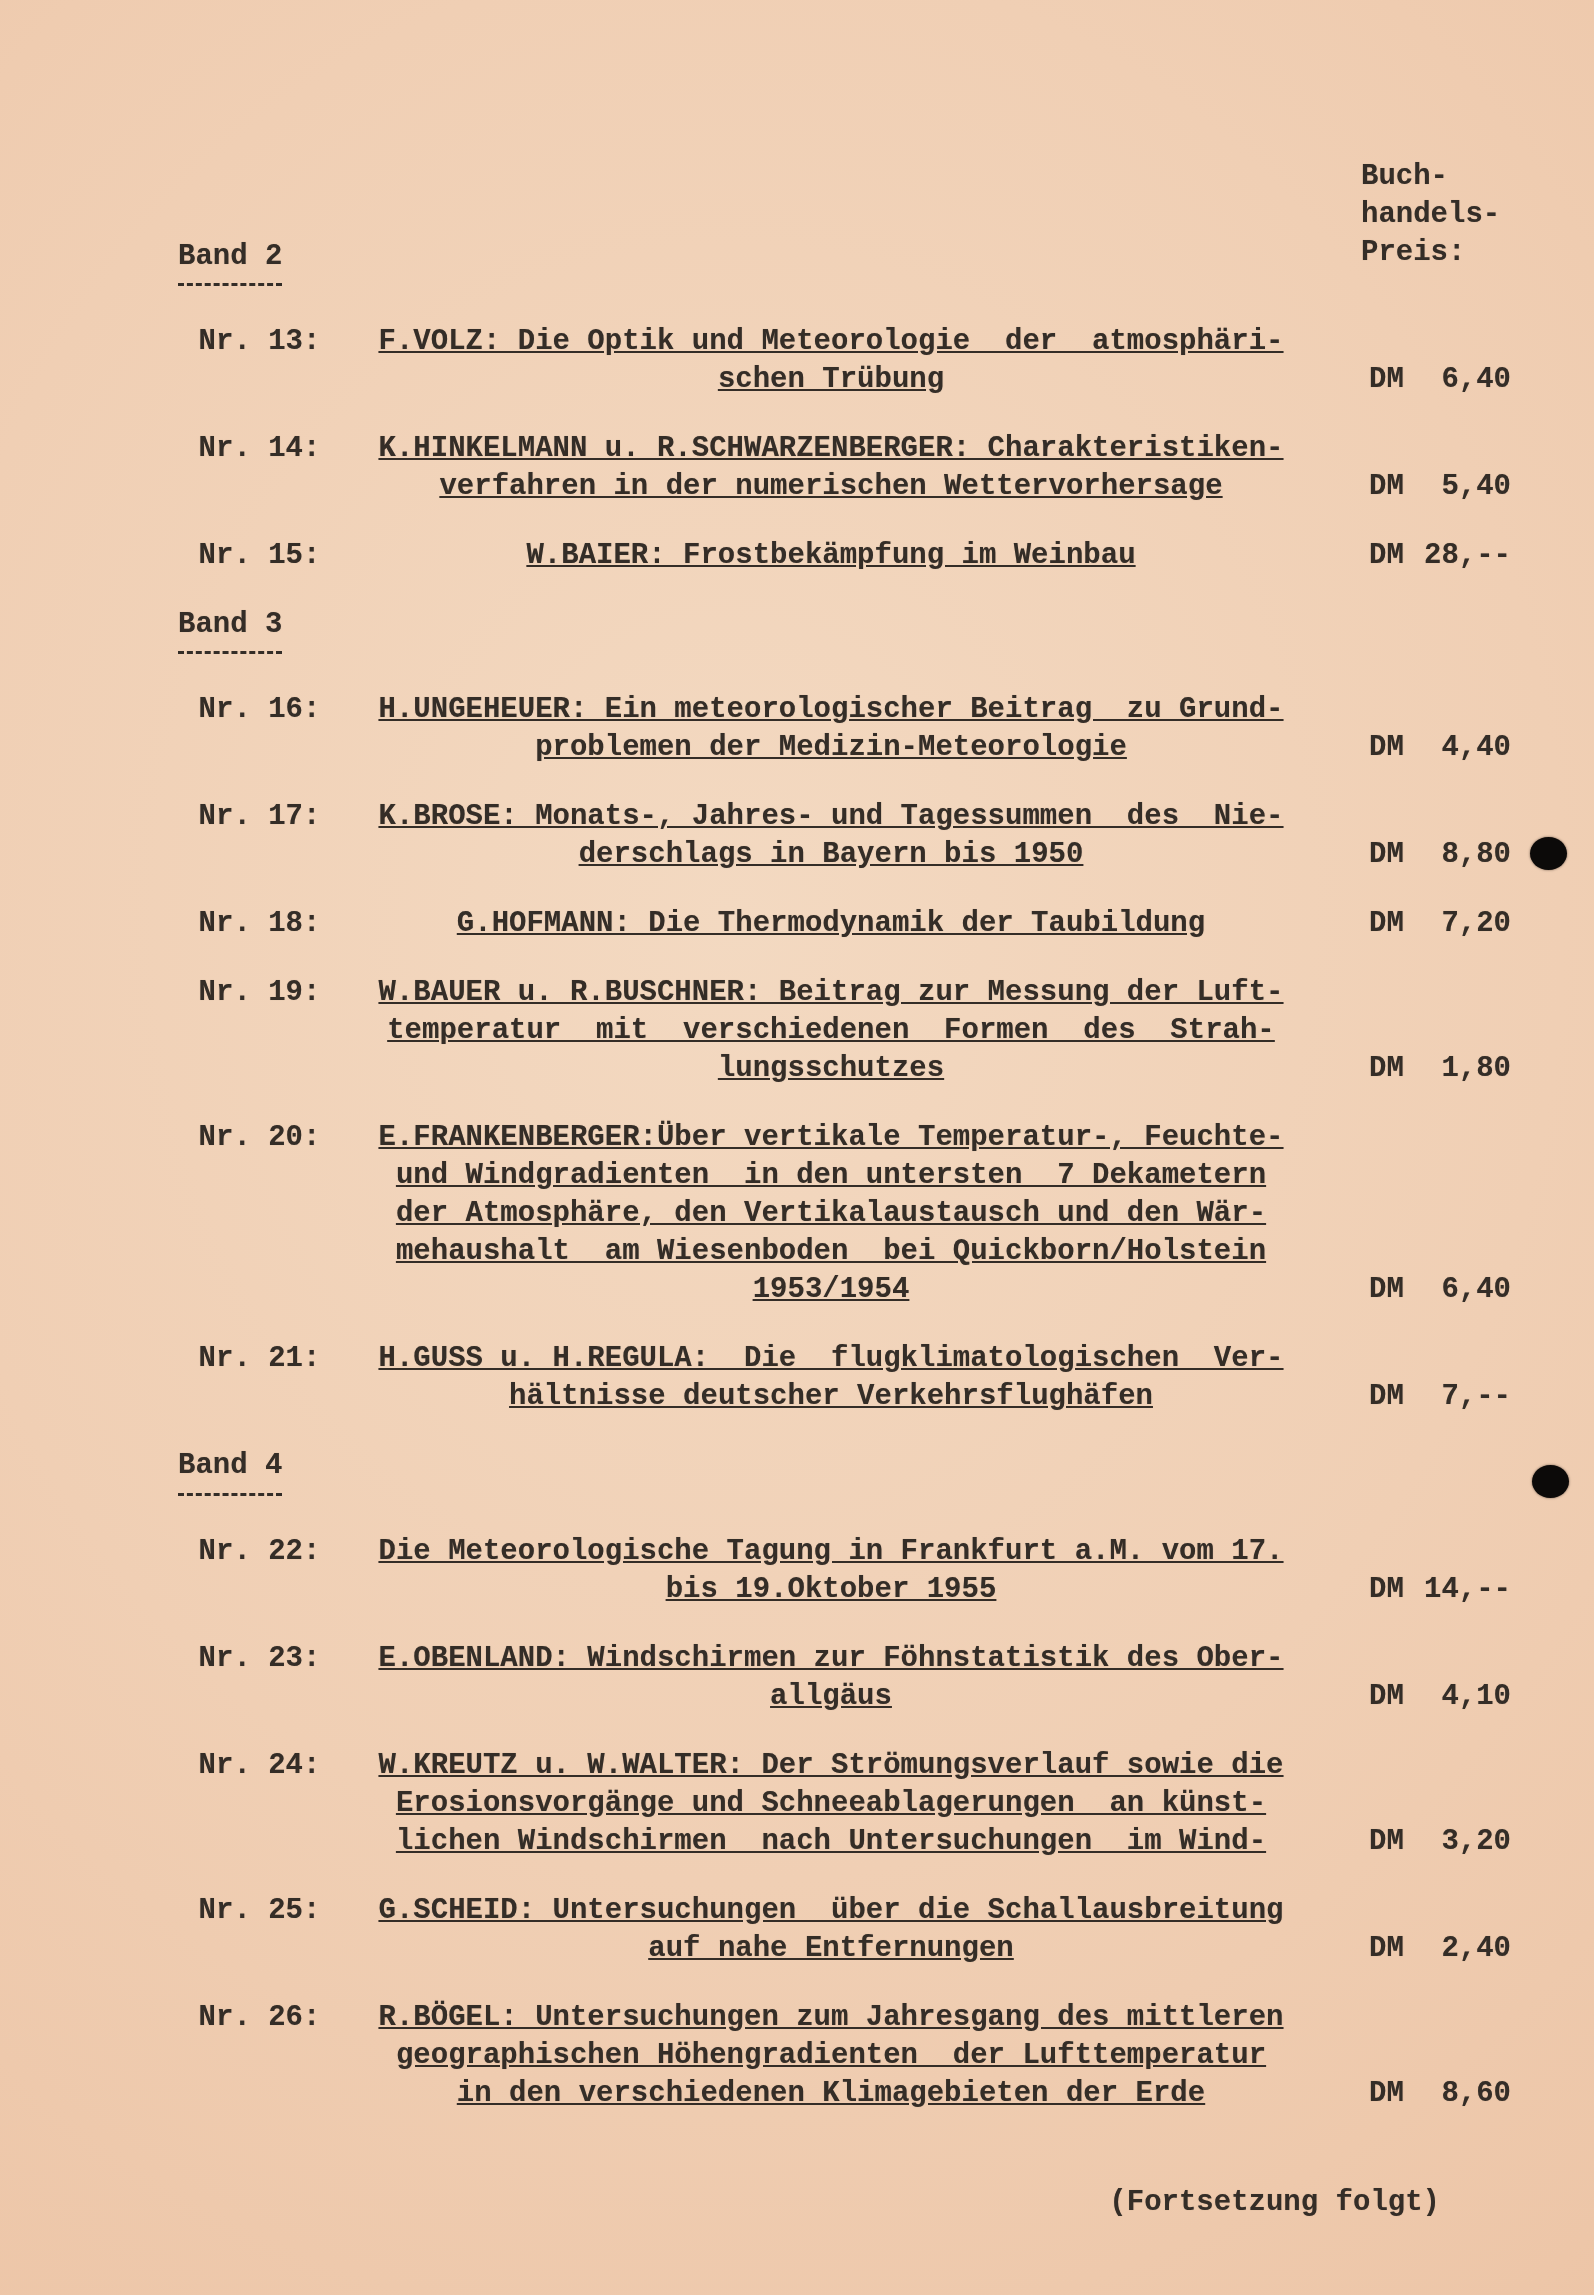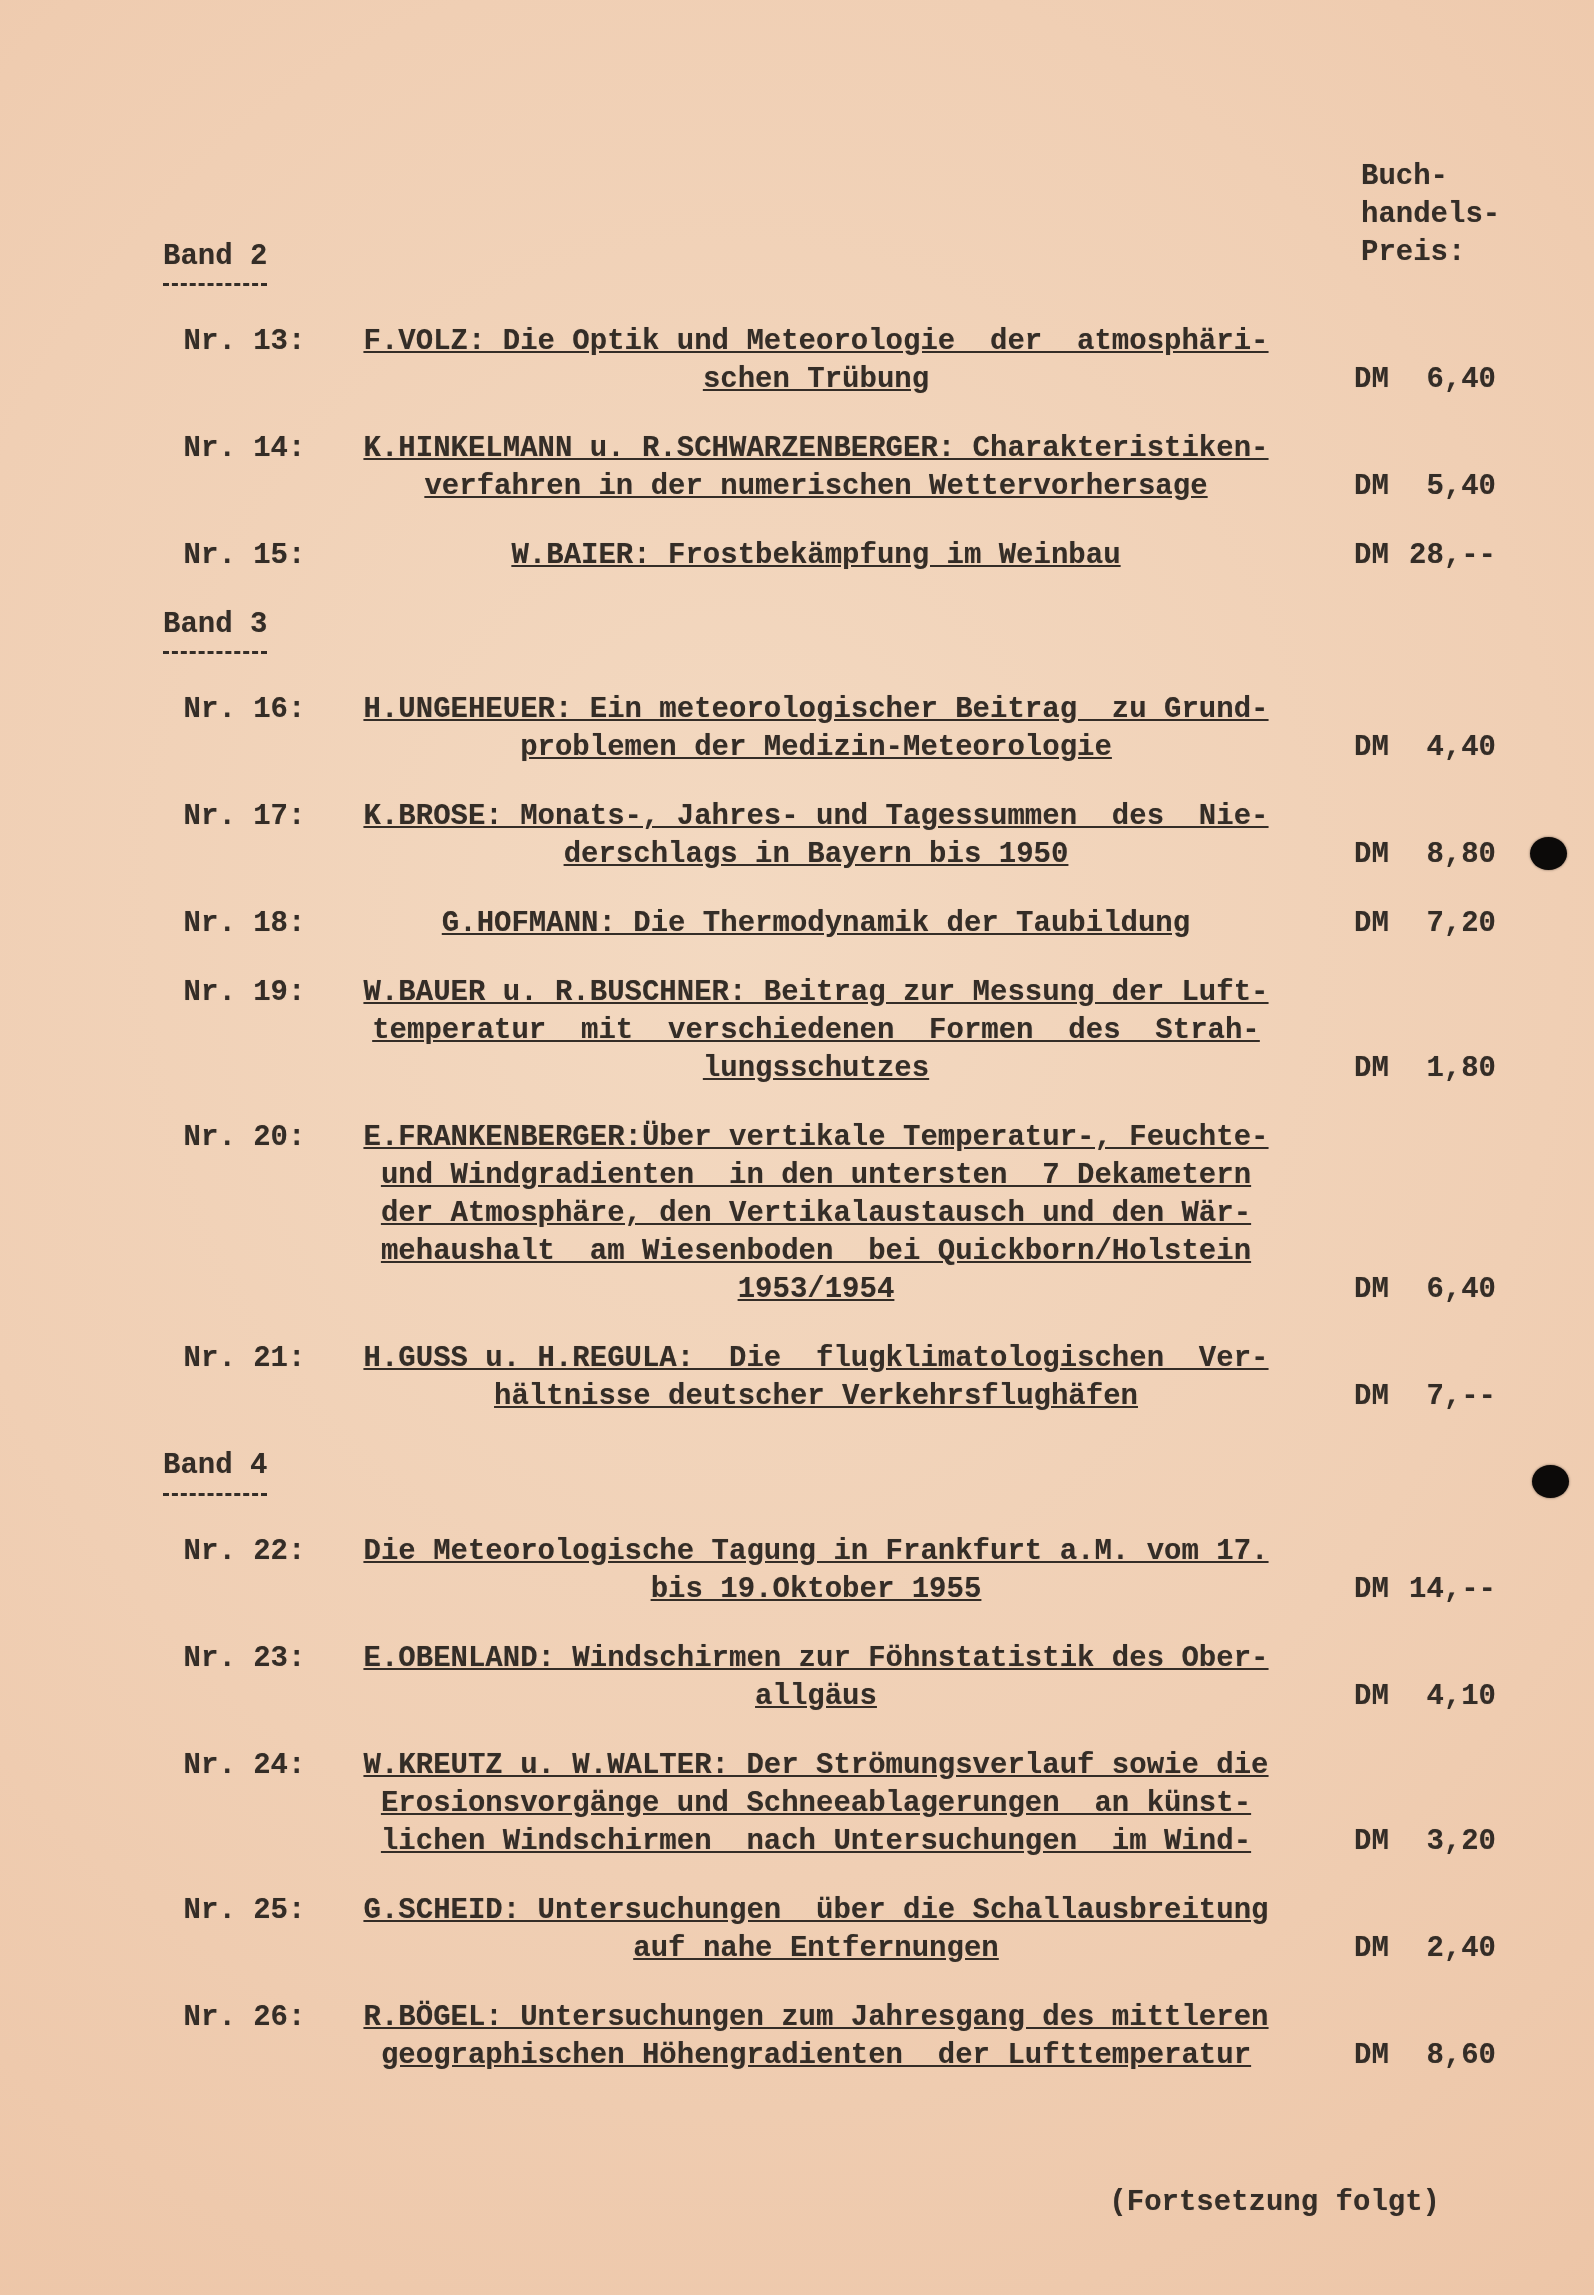--- a/index.html
+++ b/index.html
@@ -14,21 +14,21 @@
     font-weight:bold;
     color:#342d27;
     text-shadow:0 0 0.8px rgba(52,45,39,.35);
     overflow:hidden;
   }
   .price-header{
     position:absolute;top:158px;left:1361px;
     white-space:pre;
   }
   .content{
-    position:absolute;top:238px;left:163px;width:1333px;
+    position:absolute;top:238px;left:178px;width:1333px;
   }
   .band-header{margin:45px 0 37px 0;}
   .band-header:first-child{margin-top:0;}
   .band-label{
     display:inline-block;
     border-bottom:3.2px dashed #342d27;
     padding-bottom:7.2px;
   }
   .entry{display:flex;align-items:flex-start;margin-bottom:31px;text-align:center;}
   .entry-nr{width:163px;flex:none;white-space:pre;}
@@ -234,20 +234,21 @@
       <span>DM</span>
       <span>2,40</span>
     </div>
   </div>
 
   <div class="entry">
     <div class="entry-nr">Nr. 26:</div>
     <div class="entry-body">
                 <div class="line">R.BÖGEL: Untersuchungen zum Jahresgang des mittleren</div>
                 <div class="line">geographischen Höhengradienten  der Lufttemperatur</div>
+                <div class="line">in den verschiedenen Klimagebieten der Erde</div>
               </div>
     <div class="entry-price">
       <span>DM</span>
       <span>8,60</span>
     </div>
   </div>
 </div>
   </section>
 </div>
   </div>

